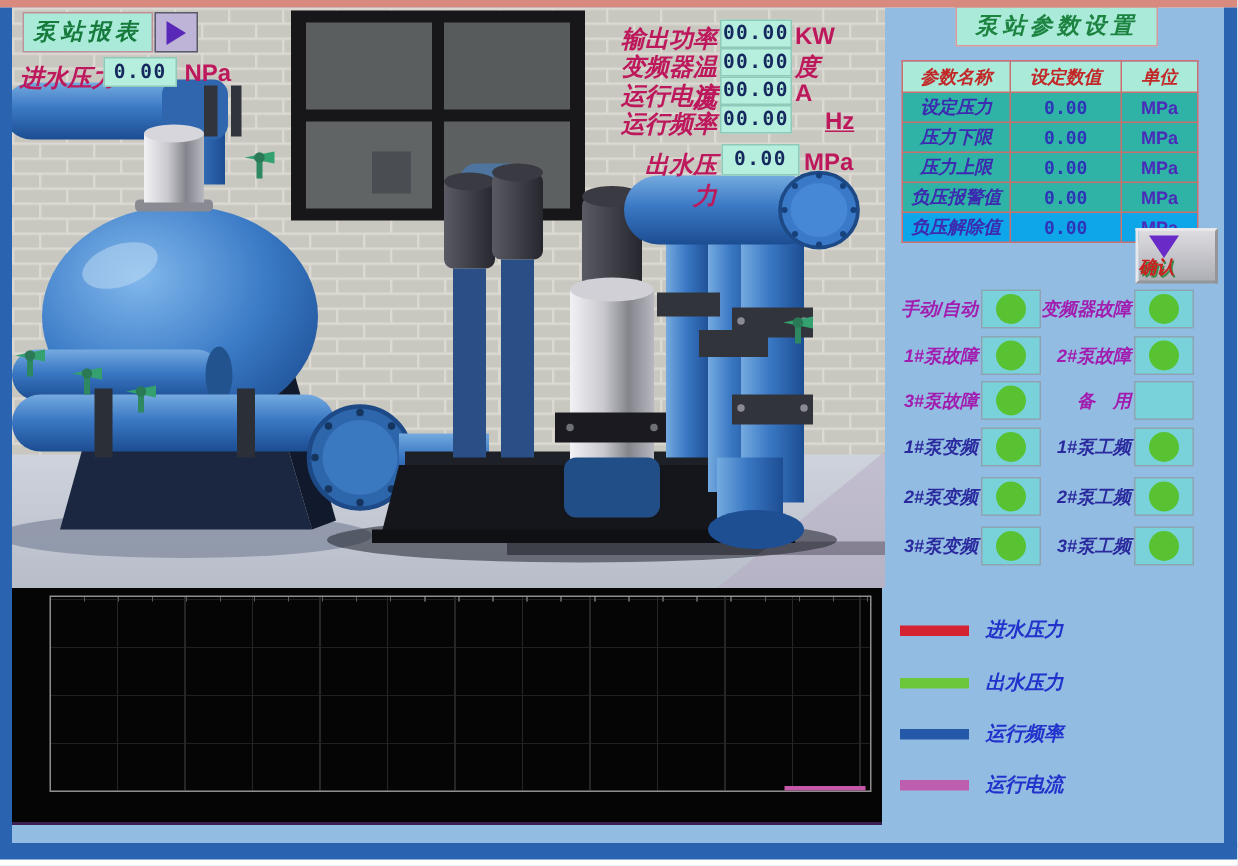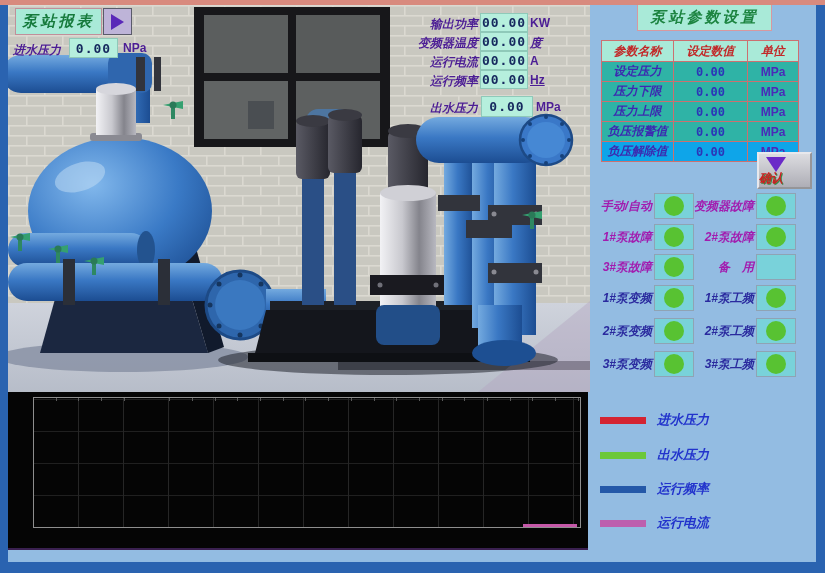--- a/index.html
+++ b/index.html
@@ -8,21 +8,21 @@
   .abs{position:absolute;}
   
   #bar-top{left:0;top:0;width:825px;height:5px;background:#d88a7e;}
   #bar-left{left:0;top:5px;width:8px;height:560px;background:#2a63b0;}
   #bar-right{left:816px;top:5px;width:9px;height:560px;background:#2a63b0;}
   #bar-bottom{left:0;top:562px;width:825px;height:11px;background:#2a63b0;}
   #content-bg{left:8px;top:5px;width:808px;height:557px;background:#93bce2;}
 
   
   .cn{font-weight:700;font-style:italic;}
-  .blue-lbl{color:#4c1d95;font-size:12px;}
+  .blue-lbl{color:#be185d;font-size:16px;}
   .red-lbl{color:#a21caf;font-size:12px;}
   .navy-lbl{color:#2a2a9e;font-size:12px;}
   .val-box{background:#b6efdd;border:1px solid #8fc9b9;color:#16295e;
            font-family:"DejaVu Sans Mono",monospace;font-weight:700;font-size:13px;
            display:flex;align-items:center;justify-content:center;letter-spacing:1px;}
 
   
   #report-btn{left:15px;top:8px;width:85px;height:25px;background:#a9ead8;border:1px solid #c08f9a;
               color:#167a3c;font-size:15px;letter-spacing:3px;display:flex;align-items:center;justify-content:center;}
   #report-play{left:103px;top:8px;width:27px;height:25px;background:#beb4d8;border:1px solid #5a5a6a;
@@ -263,21 +263,21 @@
   <div class="abs cn blue-lbl" style="left:408px;top:35px;width:70px;text-align:right;">变频器温度</div>
   <div class="abs val-box" style="left:480px;top:32px;width:46px;height:17px;">00.00</div>
   <div class="abs cn blue-lbl" style="left:530px;top:35px;">度</div>
 
   <div class="abs cn blue-lbl" style="left:408px;top:54px;width:70px;text-align:right;">运行电流</div>
   <div class="abs val-box" style="left:480px;top:51px;width:46px;height:17px;">00.00</div>
   <div class="abs cn blue-lbl" style="left:530px;top:54px;font-style:normal;">A</div>
 
   <div class="abs cn blue-lbl" style="left:408px;top:73px;width:70px;text-align:right;">运行频率</div>
   <div class="abs val-box" style="left:480px;top:70px;width:46px;height:17px;">00.00</div>
-  <div class="abs cn blue-lbl" style="left:530px;top:73px;font-style:normal;text-decoration:underline;">Hz</div>
+  <div class="abs cn blue-lbl" style="left:550px;top:73px;font-style:normal;text-decoration:underline;">Hz</div>
 
   <div class="abs cn blue-lbl" style="left:424px;top:100px;width:54px;text-align:right;">出水压力</div>
   <div class="abs val-box" style="left:481px;top:96px;width:50px;height:19px;">0.00</div>
   <div class="abs cn blue-lbl" style="left:536px;top:100px;font-style:normal;">MPa</div>
 
   <div class="abs cn" id="panel-title">泵站参数设置</div>
 
   <table class="abs" id="settings-table">
     <colgroup>
         <col style="width:72px">

